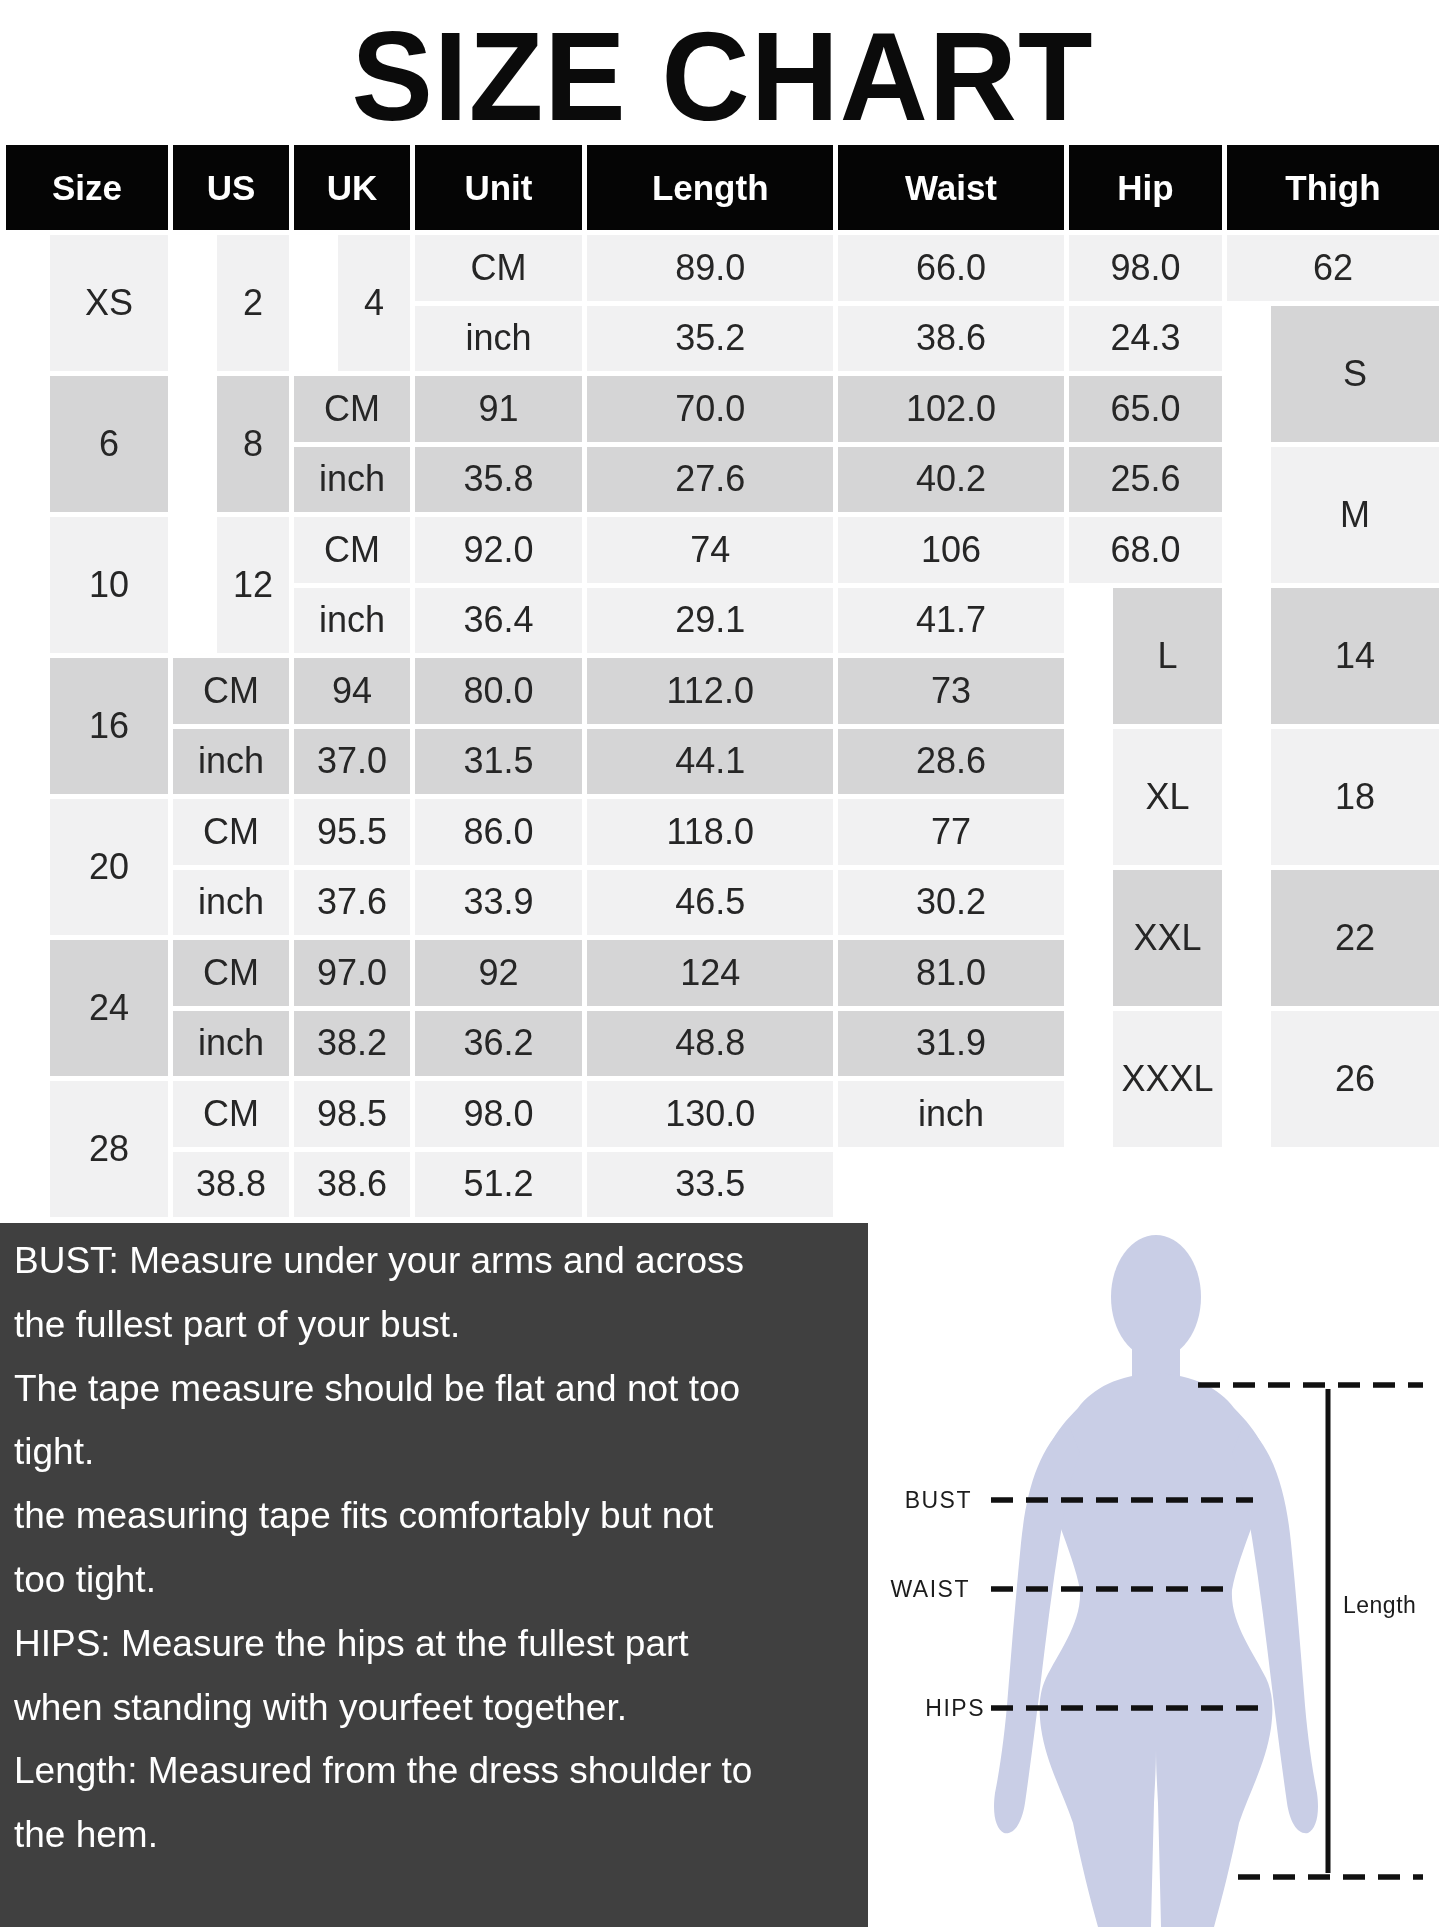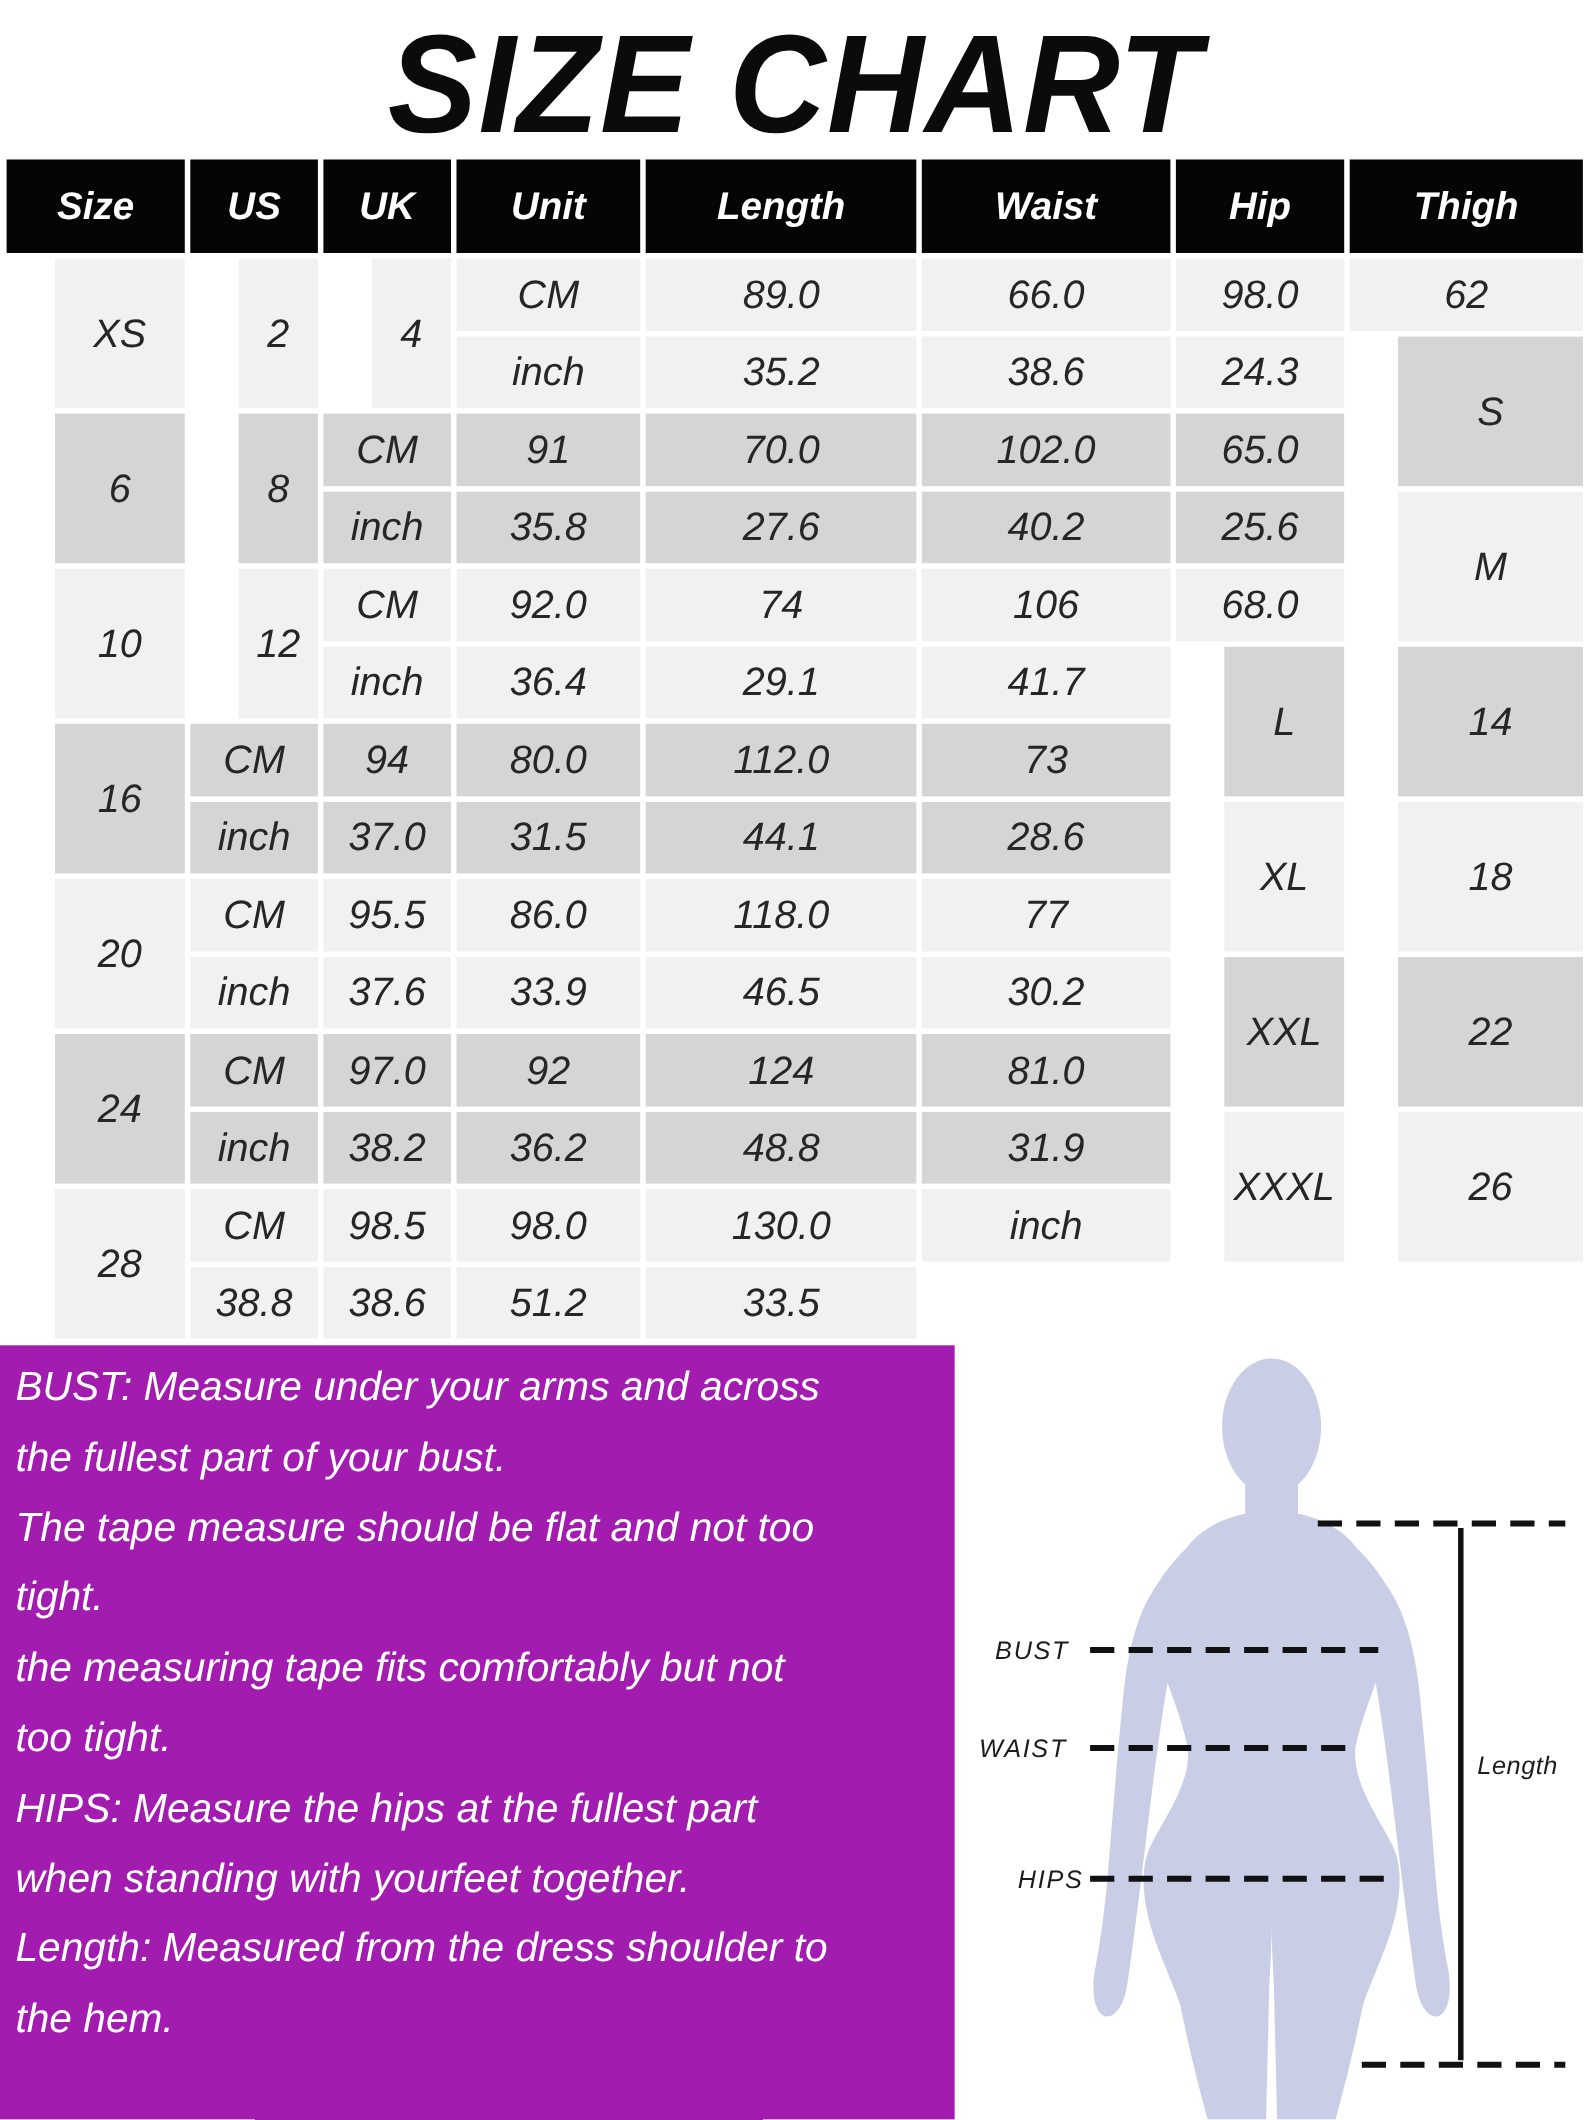--- a/index.html
+++ b/index.html
@@ -1,19 +1,19 @@
 <!DOCTYPE html>
 <html><head>
 <meta charset="utf-8">
 <style>
   * { margin:0; padding:0; box-sizing:border-box; }
   html,body { background:#ffffff; }
   .page {
     position:relative; width:1445px; height:1927px; overflow:hidden;
-    background:#ffffff; font-family:"Liberation Sans", sans-serif;font-style:italic;
+    background:#ffffff; font-family:"Liberation Sans", sans-serif;
   }
   
   .title {
     position:absolute; top:0; left:0; width:100%; height:145px;
     display:flex; align-items:center; justify-content:center;
     font-size:122px; font-weight:700; color:#0b0b0b; letter-spacing:1px;
     transform:scaleY(1.04); transform-origin:top center;
   }
   
   .size-table {
@@ -29,21 +29,21 @@
   }
   .th {
     background:#050505; color:#ffffff; font-weight:700; font-size:35px;
   }
   .light { background:#f1f1f2; }
   .dark  { background:#d5d5d6; }
   .span2 { grid-row:span 2;margin-left:44px; }
   
   .instructions {
     position:absolute; left:0; top:1223px; width:868px; height:704px;
-    background:#a21caf; color:#ffffff; padding:6px 20px 0 14px; overflow:hidden;
+    background:#404040; color:#ffffff; padding:6px 20px 0 14px; overflow:hidden;
   }
   .instructions .line {
     font-size:37px; line-height:63.8px; white-space:nowrap; font-weight:400;
   }
   
   .diagram {
     position:absolute; left:868px; top:1223px; width:577px; height:704px;
     background:#ffffff;
   }
   .diagram svg { display:block; width:100%; height:100%; }

